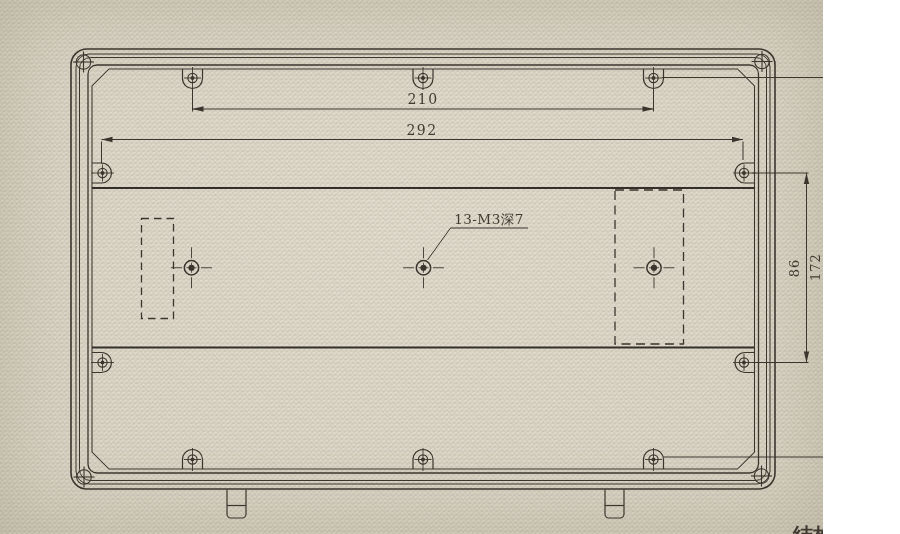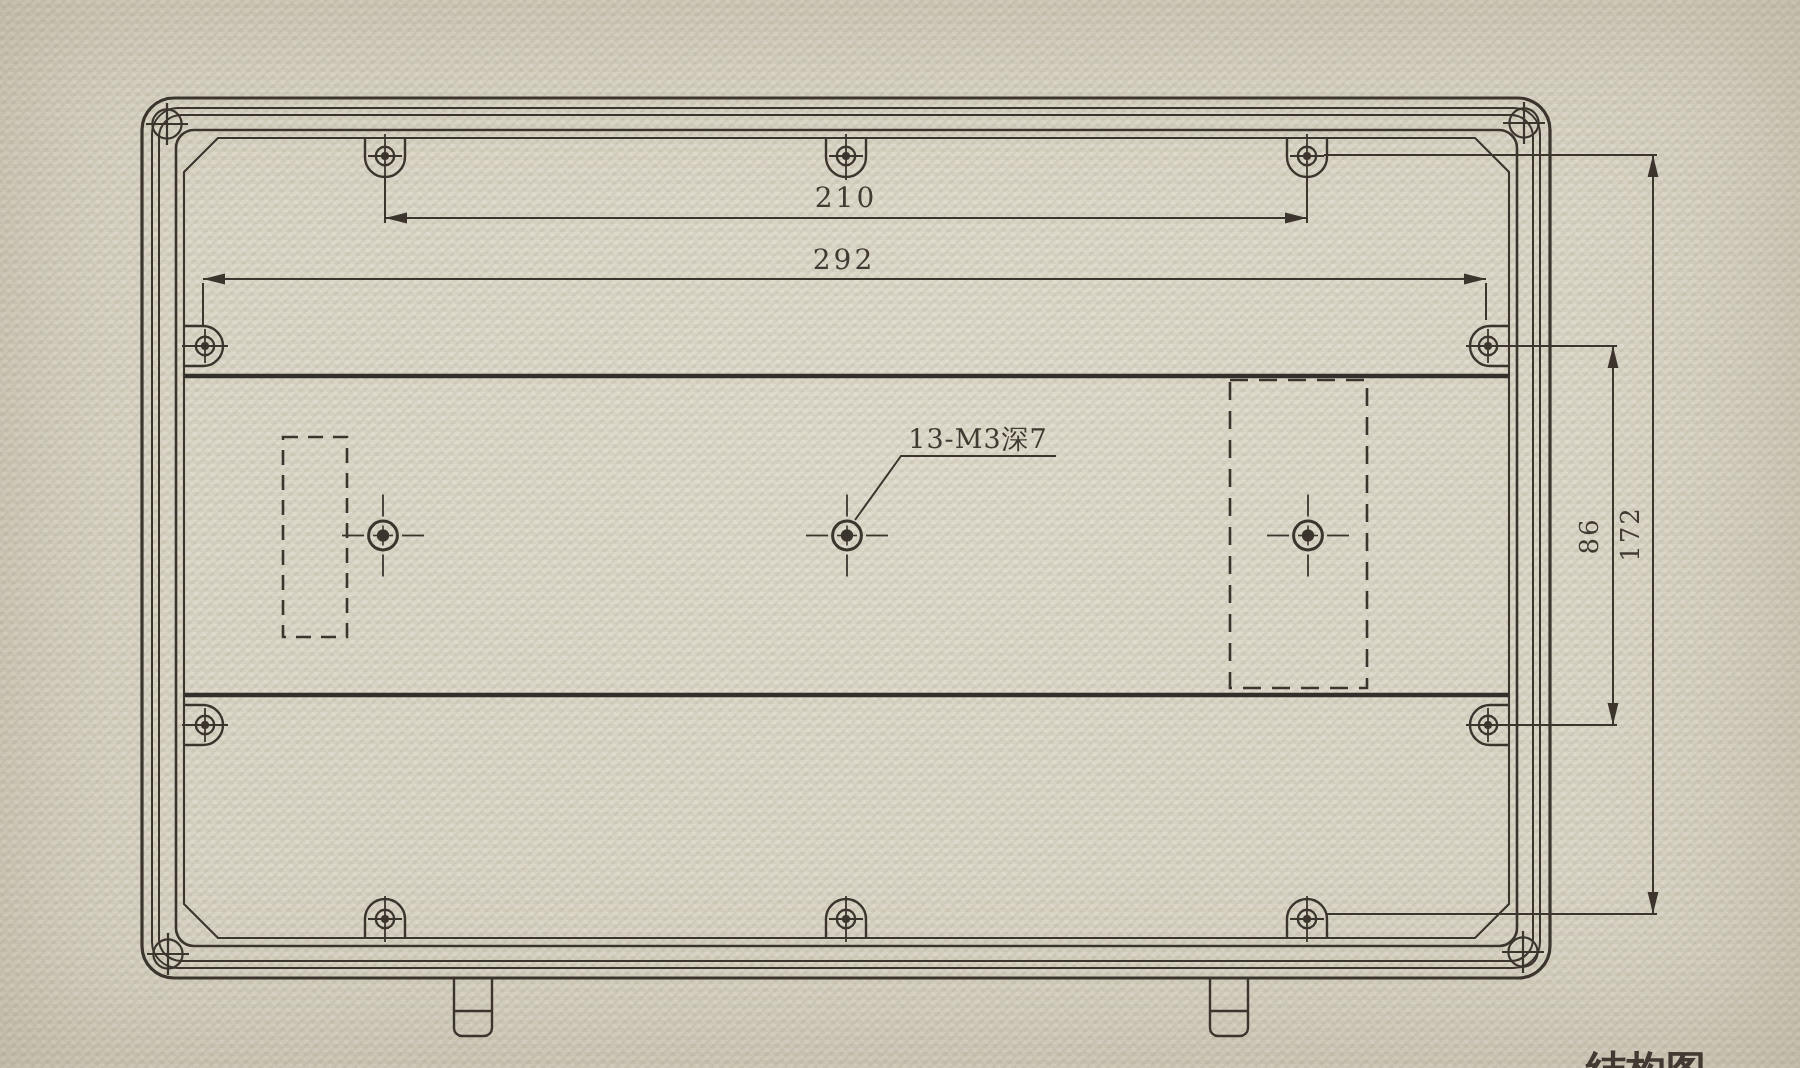--- a/index.html
+++ b/index.html
@@ -1,18 +1,18 @@
 <!DOCTYPE html>
 <html><head>
 <meta charset="utf-8">
 <style>
   html,body{margin:0;padding:0;}
   body{font-family:"DejaVu Serif", serif;}
   .stage{
-    position:relative;width:900px;height:534px;overflow:hidden;
+    position:relative;width:823px;height:534px;overflow:hidden;
     background:radial-gradient(120% 130% at 50% 42%, #ddd8c9 0%, #d6d1c1 55%, #cbc5b3 100%);
   }
   .paper-texture{
     position:absolute;inset:0;
     background-image:
       repeating-linear-gradient(48deg, rgba(255,255,255,.10) 0 1.5px, rgba(0,0,0,0) 1.5px 3.5px),
       repeating-linear-gradient(-42deg, rgba(122,112,86,.09) 0 1.5px, rgba(0,0,0,0) 1.5px 3.5px),
       repeating-linear-gradient(0deg, rgba(255,255,255,.05) 0 2px, rgba(139,129,101,.06) 2px 4px);
     box-shadow: inset 0 0 90px rgba(118,108,80,.28);
   }

